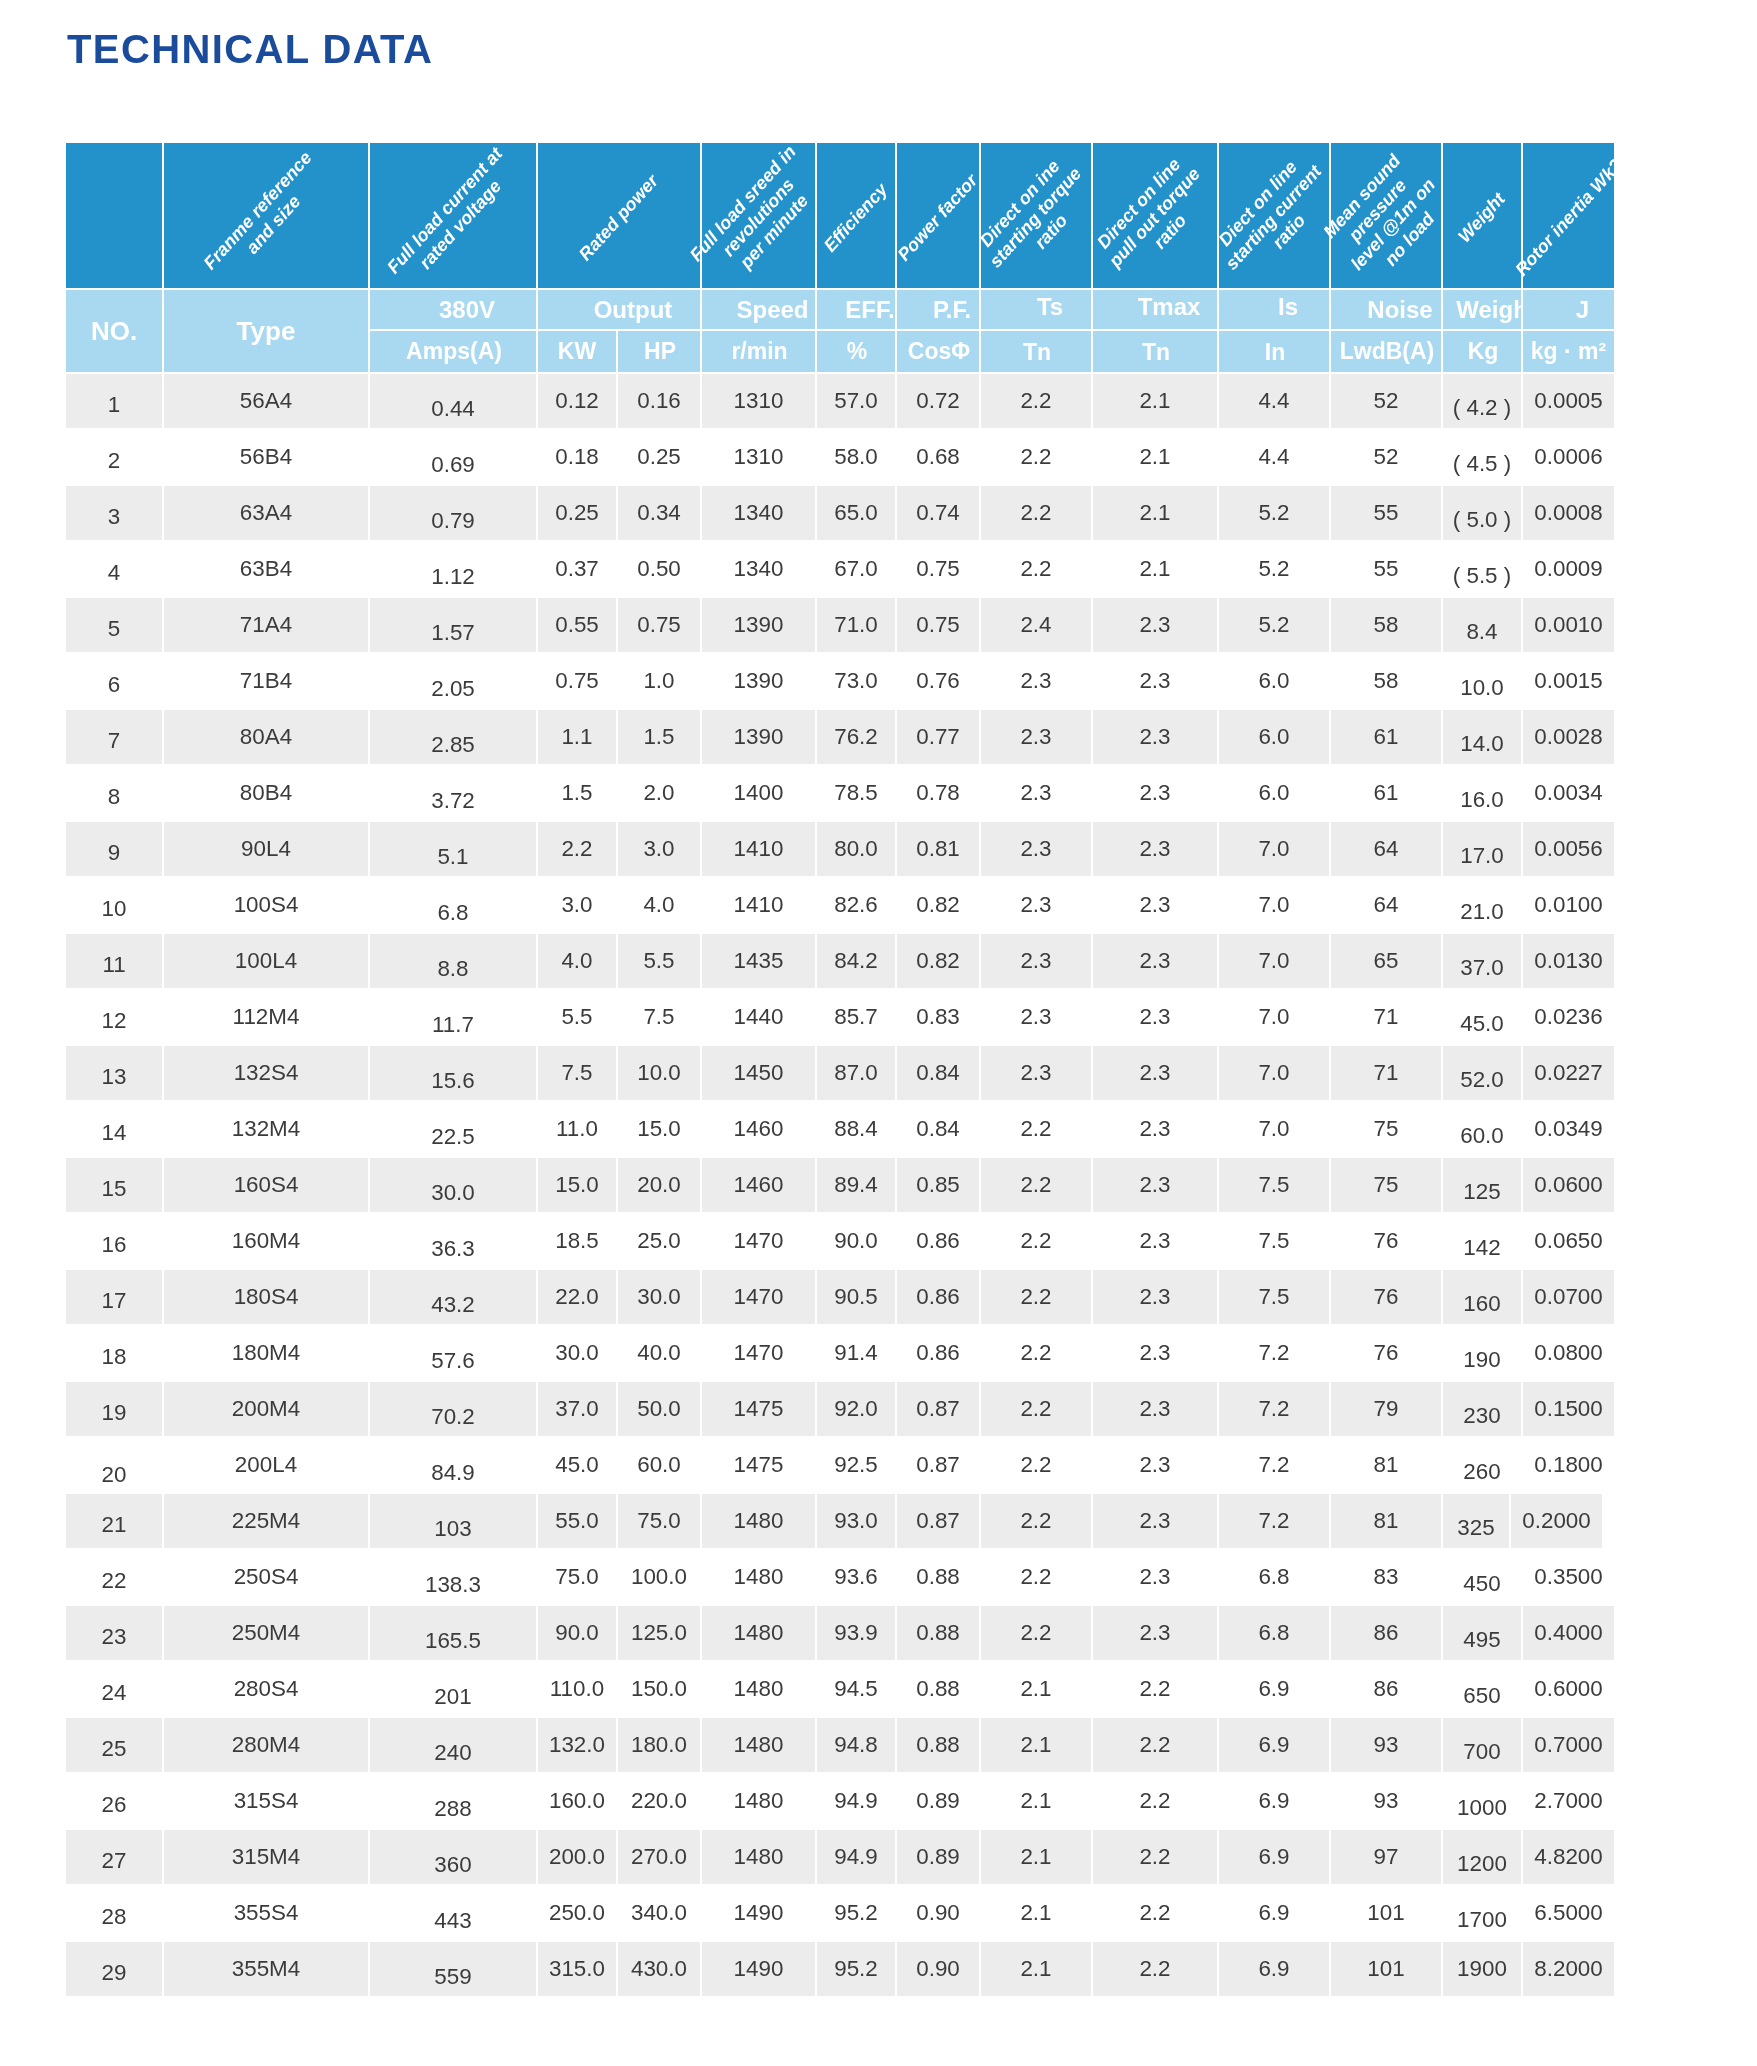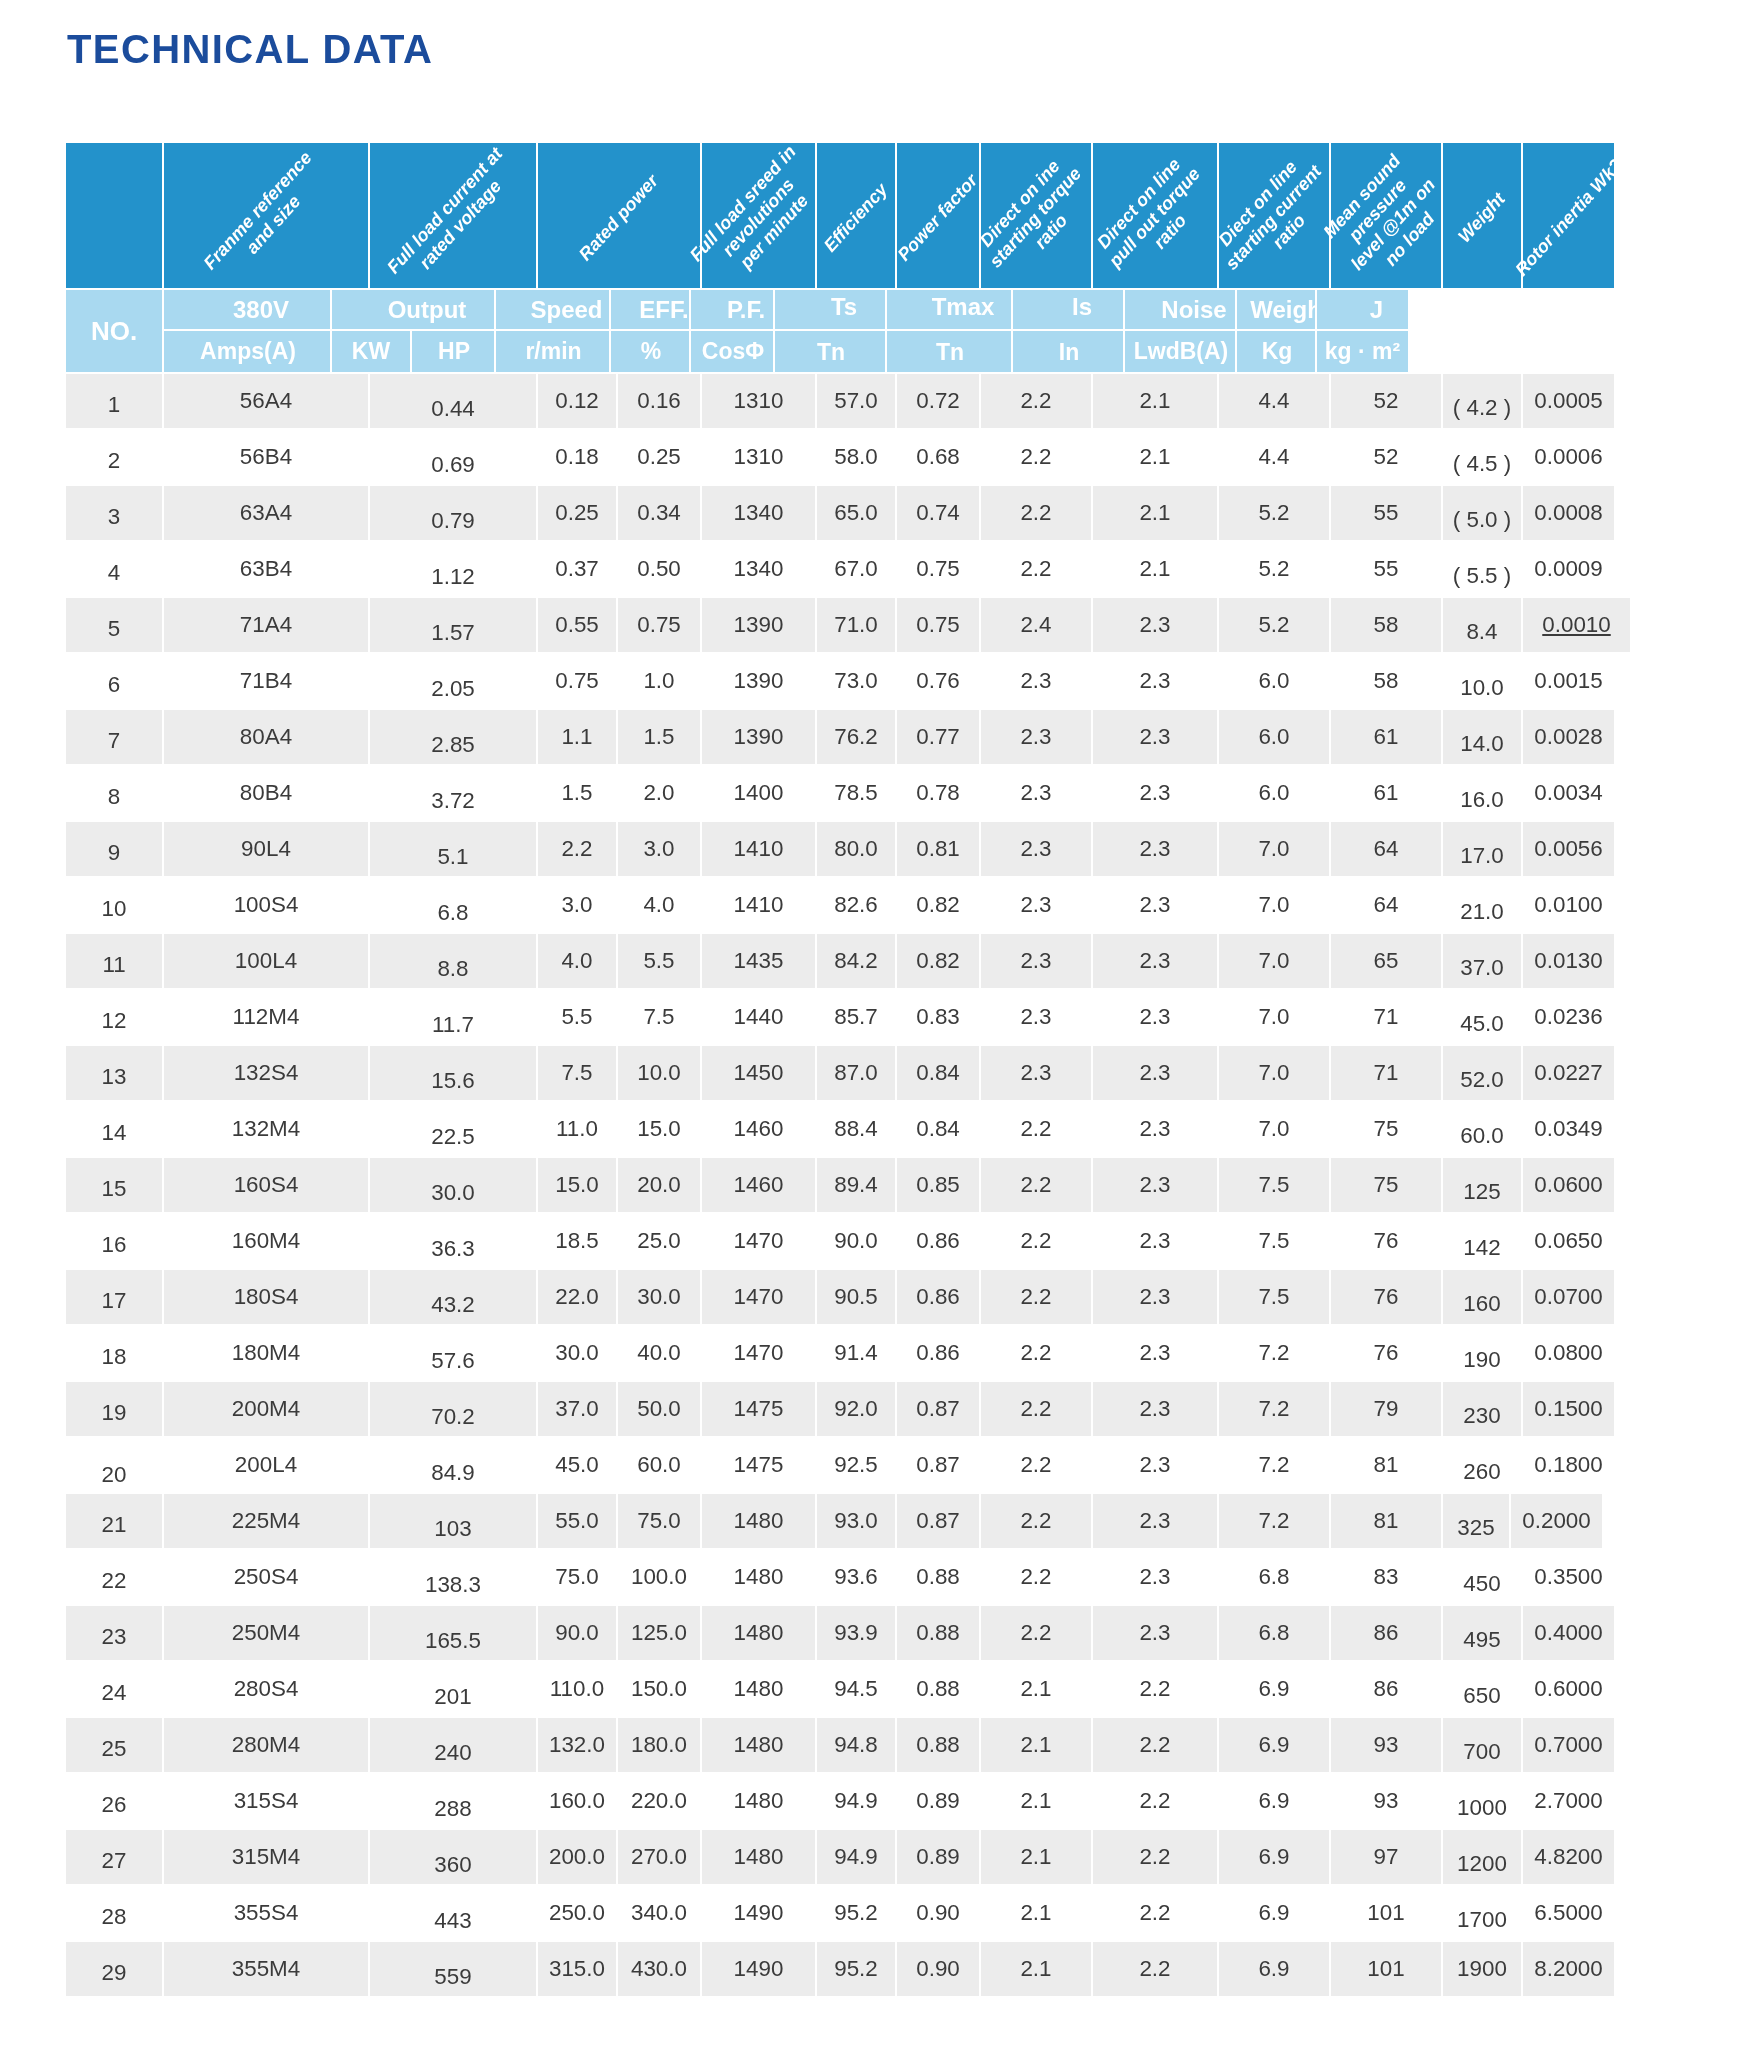--- a/index.html
+++ b/index.html
@@ -134,20 +134,21 @@
           </div>
         </div>
         <div class="hcell" style="width: 91px;">
           <div class="diag-label">
             <div>Rotor inertia Wk2</div>
           </div>
         </div>
       </div>
     <div class="head-sub">
         <div class="scell full" style="width: 98px;">NO.</div>
+        <div class="scell full" style="width: 206px;">Type</div>
         <div class="scell split" style="width: 168px;">
           <div class="stop">380V</div>
           <div class="sbot">
             <div class="sbcell" style="width: 168px;">Amps(A)</div>
           </div>
         </div>
         <div class="scell split" style="width: 164px;">
           <div class="stop">Output</div>
           <div class="sbot">
             <div class="sbcell" style="width: 80px;">KW</div>
@@ -419,21 +420,21 @@
           </div>
           <div class="tcell" style="width: 112px;">
             <span class="v">5.2</span>
           </div>
           <div class="tcell" style="width: 112px;">
             <span class="v">58</span>
           </div>
           <div class="tcell" style="width: 80px;">
             <span class="v" style="top: 7px;">8.4</span>
           </div>
-          <div class="tcell" style="width: 107px; text-decoration: underline;">
+          <div class="tcell" style="width: 91px;">
             <span class="v">0.0010</span>
           </div>
         </div>
         <div class="trow even">
           <div class="tcell" style="width: 98px;">
             <span class="v" style="top: 4.2px;">6</span>
           </div>
           <div class="tcell" style="width: 206px;">
             <span class="v">71B4</span>
           </div>

